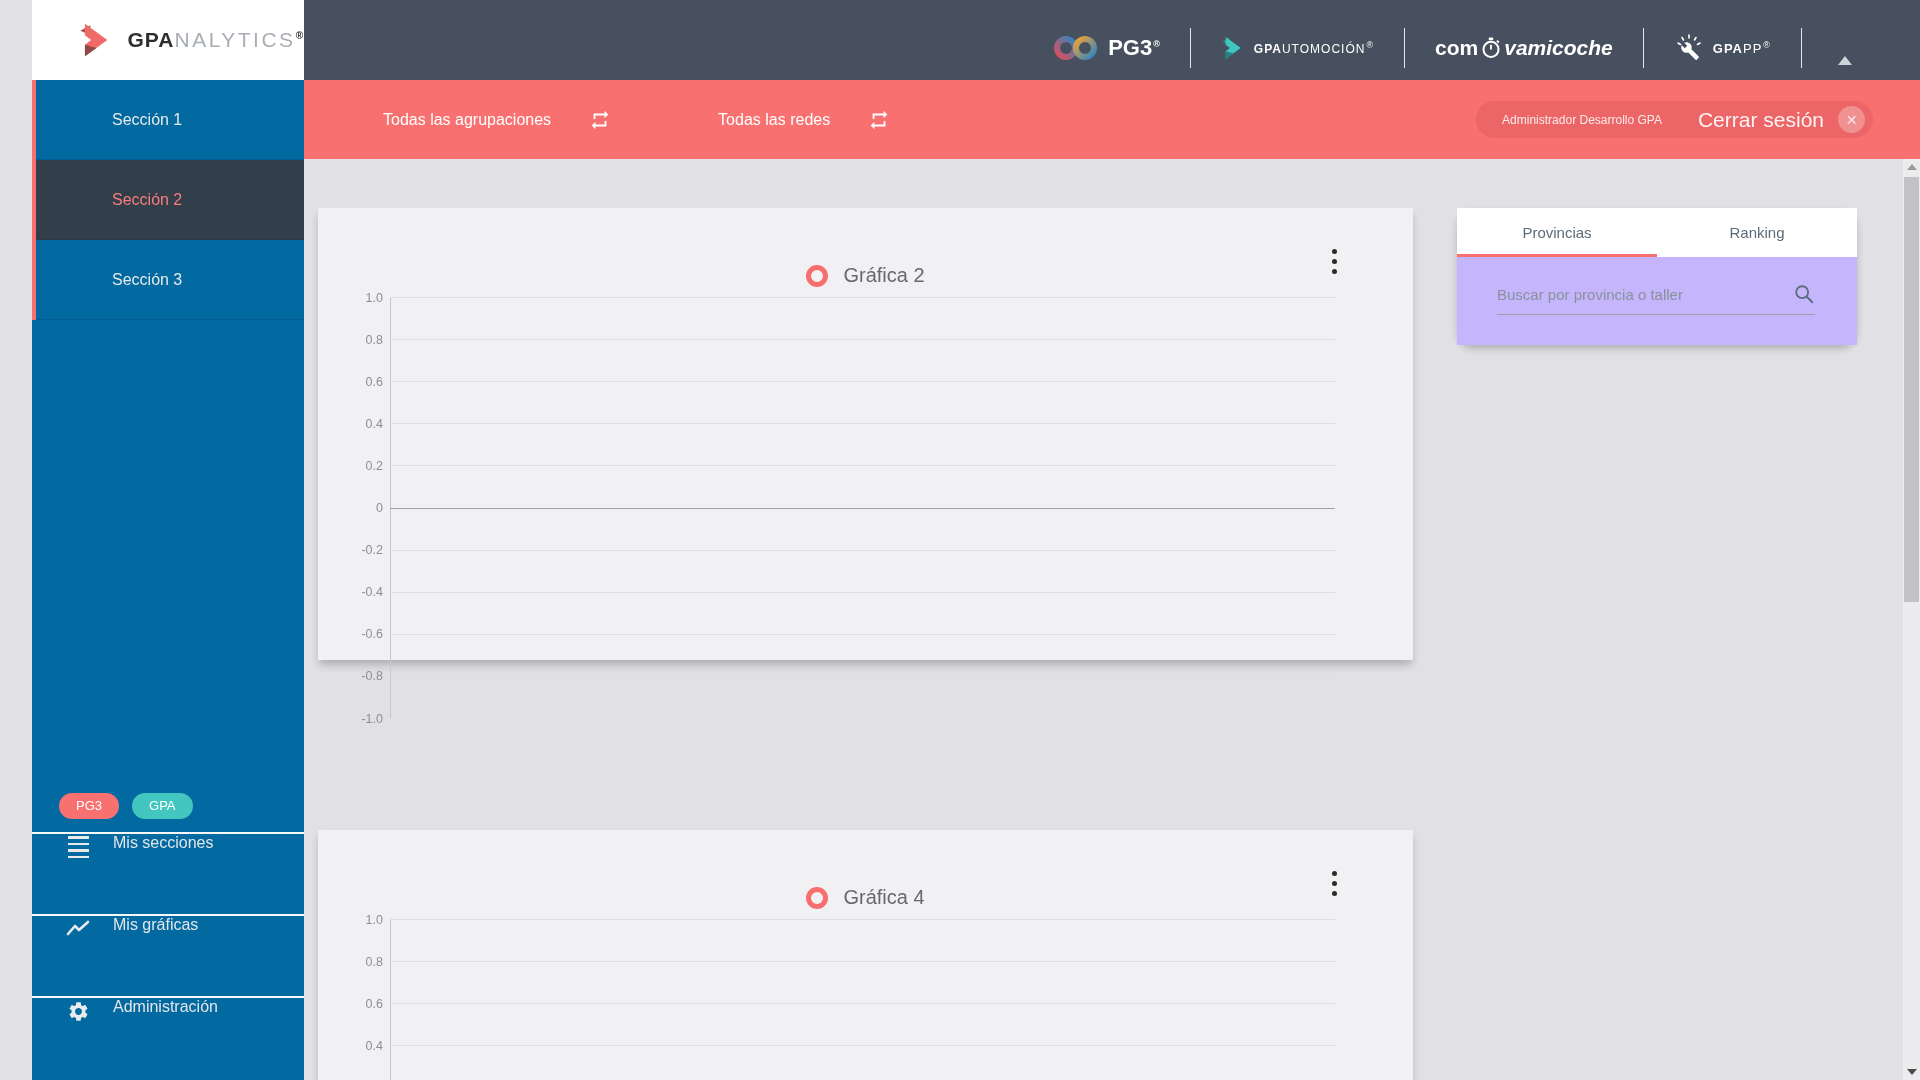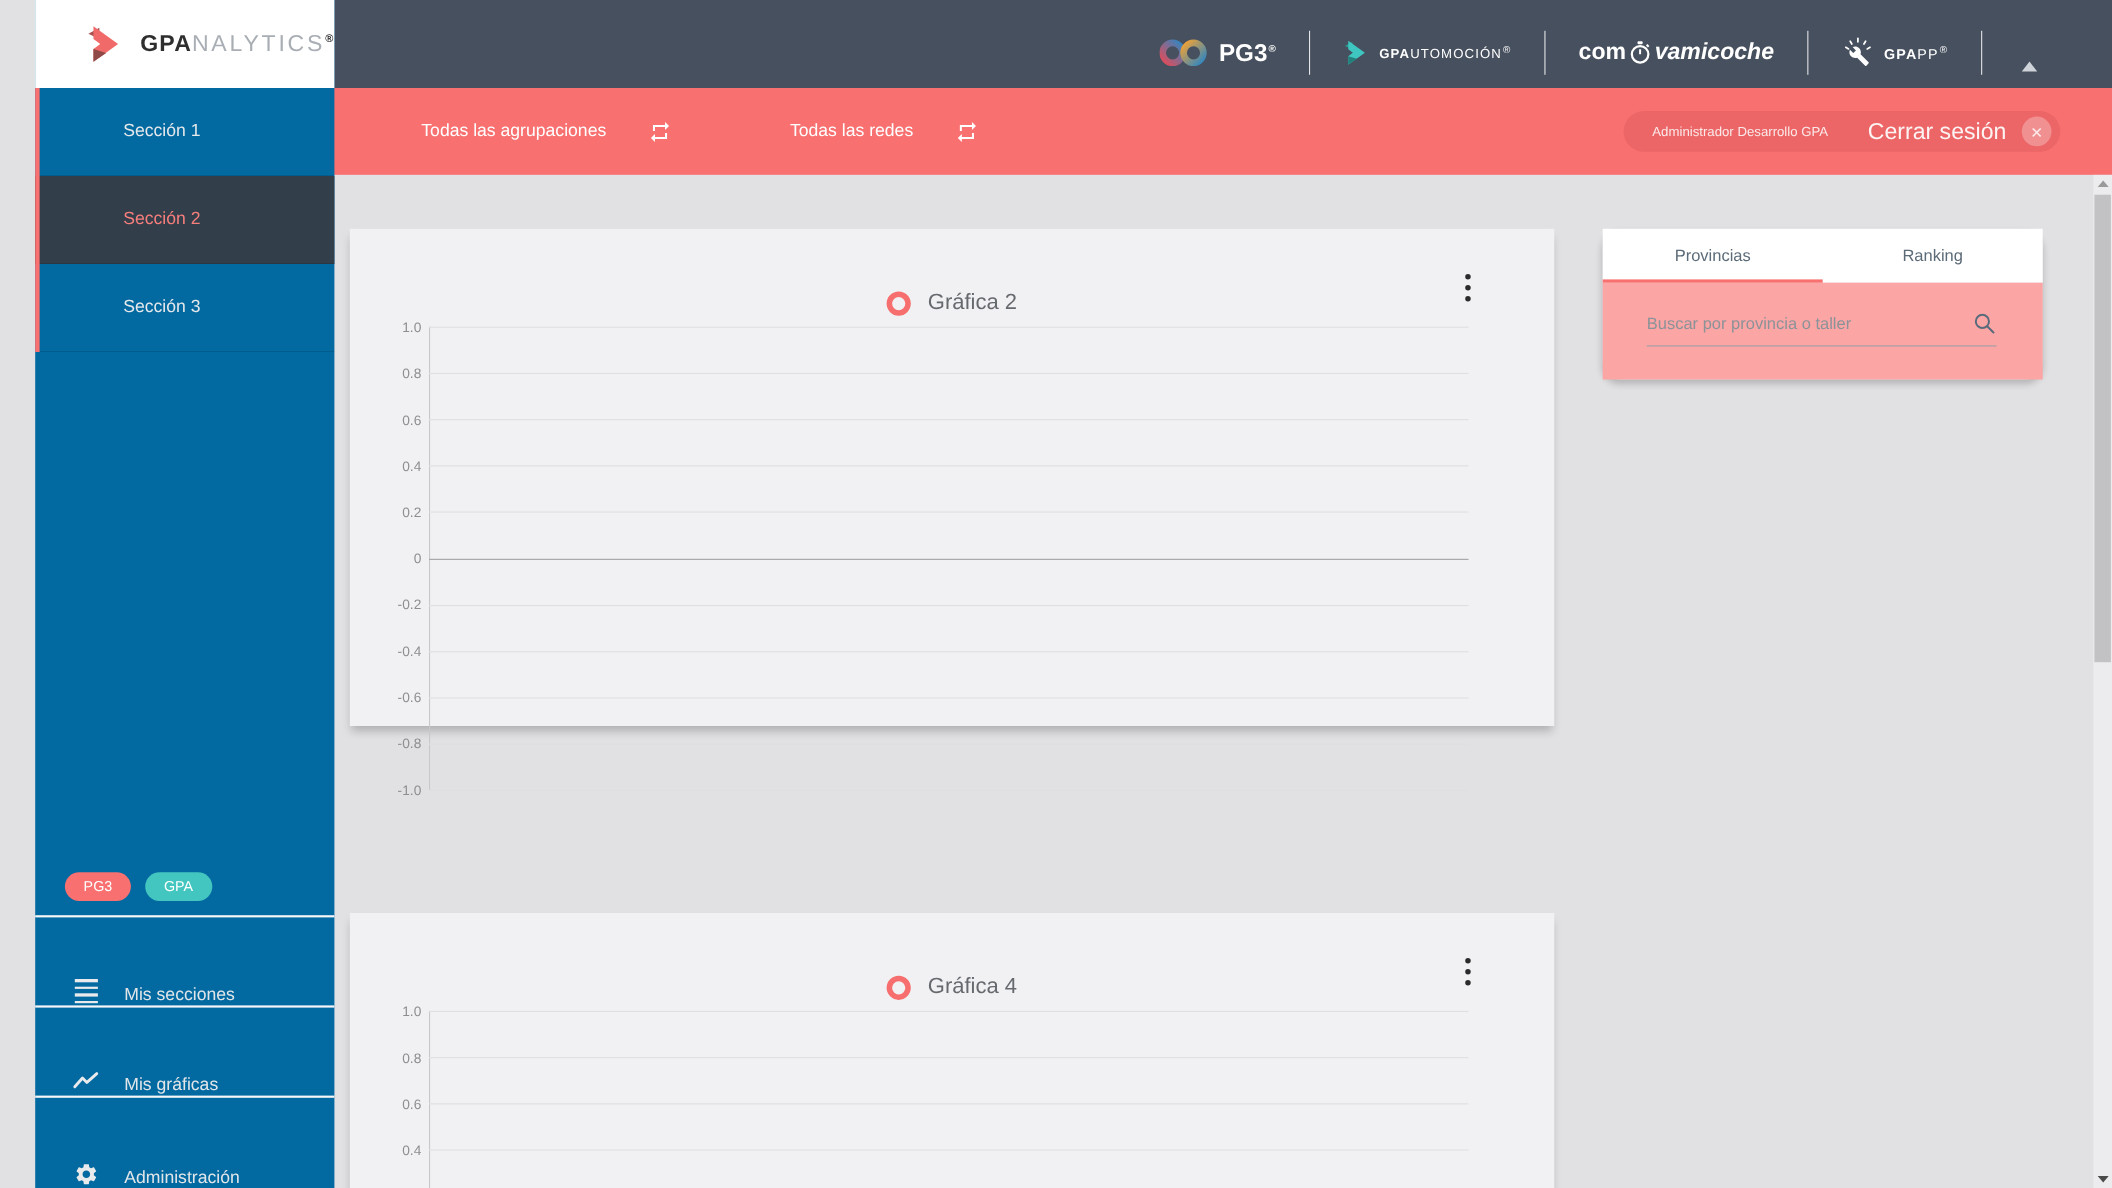--- a/index.html
+++ b/index.html
@@ -15,21 +15,21 @@
   .nav-sections { position:relative; flex:0 0 auto; }
   .nav-sections::before { content:""; position:absolute; left:0; top:0; bottom:0; width:4px; background:#f8706f; z-index:2; }
   .section-item { height:80px; display:flex; align-items:center; padding-left:80px; font-size:16px; color:#e6e9eb; cursor:pointer; border-bottom:1px solid rgba(0,0,0,0.12); }
   .section-item.active { background:#323f4b; color:#f87e7c; }
   .sidebar-spacer { flex:1 1 auto; }
   .badge-row { display:flex; gap:13px; padding:0 0 13px 27px; flex:0 0 auto; }
   .badge { height:26px; line-height:26px; padding:0 17px; border-radius:13px; color:#ffffff; font-size:13px; }
   .badge.red { background:#f8706f; }
   .badge.teal { background:#43c6bf; }
   .menu { flex:0 0 auto; border-top:2px solid #f5f7f8; }
-  .menu-item { height:82px; display:flex; align-items:flex-end; padding-left:33px; cursor:pointer; border-bottom:2px solid #f5f7f8; }
+  .menu-item { height:82px; display:flex; align-items:flex-start; padding-left:33px; cursor:pointer; border-bottom:2px solid #f5f7f8; }
   .menu-item:last-child { border-bottom:none; }
   .menu-icon { width:26px; height:26px; margin-right:22px; display:flex; flex-direction:column; justify-content:center; align-items:center; }
   .menu-label { font-size:16px; color:#e2e6e9; }
   .bars span { display:block; width:21px; height:3px; background:#e8eaec; margin:2px 0; }
 
   
   .topbar { position:absolute; left:272px; top:0; right:0; height:96px; background:#47505e; display:flex; align-items:center; justify-content:flex-end; padding-right:62px; }
   .brand { display:flex; align-items:center; color:#ffffff; white-space:nowrap; }
   .brand sup { font-size:9px; margin-left:1px; }
   .tb-divider { width:1px; height:40px; background:rgba(255,255,255,0.85); margin:0 30px; }
@@ -69,21 +69,21 @@
   .plot::before { content:""; position:absolute; left:0; top:0; bottom:0; width:1px; background:#c8c8ca; }
   .gridline { position:absolute; left:0; right:0; height:1px; background:#dfdfe1; }
   .gridline.zero { background:#a2a2a4; }
   .tick-label { position:absolute; right:calc(100% + 7px); top:50%; transform:translateY(-50%); font-size:12.5px; color:#8e8e92; white-space:nowrap; }
 
   
   .side-panel { position:absolute; left:1185px; top:49px; width:400px; box-shadow:0 4px 7px rgba(0,0,0,0.2);border-radius:16px; }
   .tab-bar { height:49px; background:#ffffff; display:flex; }
   .tab { flex:1; display:flex; align-items:center; justify-content:center; font-size:15px; color:#5c6b78; cursor:pointer; position:relative; background:none; border:none; font-family:"Liberation Sans", sans-serif; }
   .tab.active::after { content:""; position:absolute; left:0; right:0; bottom:0; height:3px; background:#f8706f; }
-  .search-area { height:88px; background:#fca5a5; padding:26px 42px 0 40px; }
+  .search-area { height:88px; background:#c4b5fd; padding:26px 42px 0 40px; }
   .search-wrap { display:flex; align-items:center; border-bottom:1px solid #9aa0a5; padding-bottom:9px; }
   .search-input { flex:1; background:transparent; border:none; outline:none; font-size:15px; color:#555; font-family:"Liberation Sans", sans-serif; }
   .search-input::placeholder { color:#8b9298; }
 
   
   .scrollbar { position:absolute; right:0; top:159px; width:17px; bottom:0; background:#ececee; z-index:40; }
   .sb-up { position:absolute; top:5px; left:0; right:0; display:flex; justify-content:center; cursor:pointer; }
   .sb-up .tri { width:0; height:0; border-left:5px solid transparent; border-right:5px solid transparent; border-bottom:6px solid #9a9a9a; }
   .sb-thumb { position:absolute; top:18px; left:1px; right:1px; height:425px; background:#c2c2c4; cursor:grab; }
   .sb-down { position:absolute; bottom:5px; left:0; right:0; display:flex; justify-content:center; cursor:pointer; }

